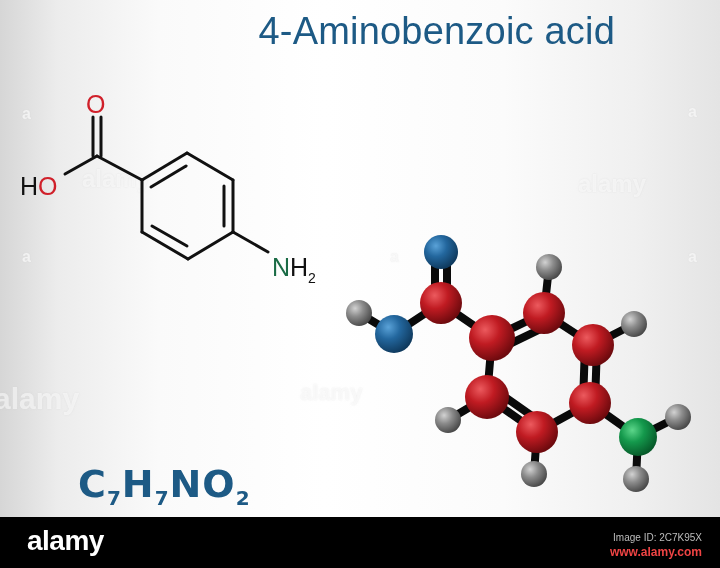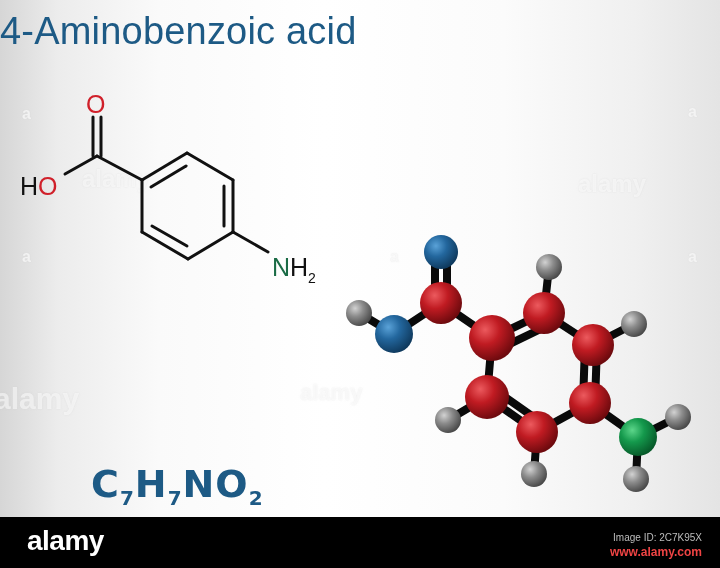--- a/index.html
+++ b/index.html
@@ -3,28 +3,28 @@
   <meta charset="utf-8">
   <style>
     html, body { margin: 0; padding: 0; }
     body { width: 720px; height: 568px; overflow: hidden; position: relative; font-family: "Liberation Sans", sans-serif; }
     .canvas {
       position: absolute; left: 0; top: 0; width: 720px; height: 517px;
       background: linear-gradient(90deg, #d6d6d6 0%, #ececec 8%, #fafafa 22%, #ffffff 45%, #fbfbfb 70%, #f0f0f0 88%, #e4e4e4 100%);
       overflow: hidden;
     }
     .title {
-      position: absolute; left: 0; width: 615px; top: 10px; text-align: left;
+      position: absolute; left: 0; width: 615px; top: 10px; text-align: right;
       color: #1d5a85; font-size: 38px; letter-spacing: 0.2px;
     }
     svg.mol { position: absolute; left: 0; top: 0; }
     .wm { position: absolute; color: rgba(255,255,255,0.55); font-weight: bold; font-size: 30px; text-shadow: 0 0 2px rgba(200,200,200,0.35); }
     .wm-a { position: absolute; color: rgba(255,255,255,0.7); font-weight: bold; font-size: 16px; text-shadow: 0 0 1px rgba(190,190,190,0.4); }
     .formula {
-      position: absolute; left: 91px; top: 462px; color: #1d5a85; font-size: 38px; font-weight: bold; letter-spacing: 1px;
+      position: absolute; left: 78px; top: 462px; color: #1d5a85; font-size: 38px; font-weight: bold; letter-spacing: 1px;
       font-family: "DejaVu Sans", sans-serif;
     }
     .formula sub { font-size: 20px; vertical-align: -8px; }
     .footer {
       position: absolute; left: 0; top: 517px; width: 720px; height: 51px; background: #000000;
     }
     .logo { position: absolute; left: 27px; top: 8px; color: #ffffff; font-size: 28px; font-weight: bold; letter-spacing: -0.5px; }
     .imgid { position: absolute; right: 18px; top: 15px; color: #bdbdbd; font-size: 10px; }
     .url { position: absolute; right: 18px; top: 28px; color: #ef4444; font-size: 12px; font-weight: bold; }
   </style>

